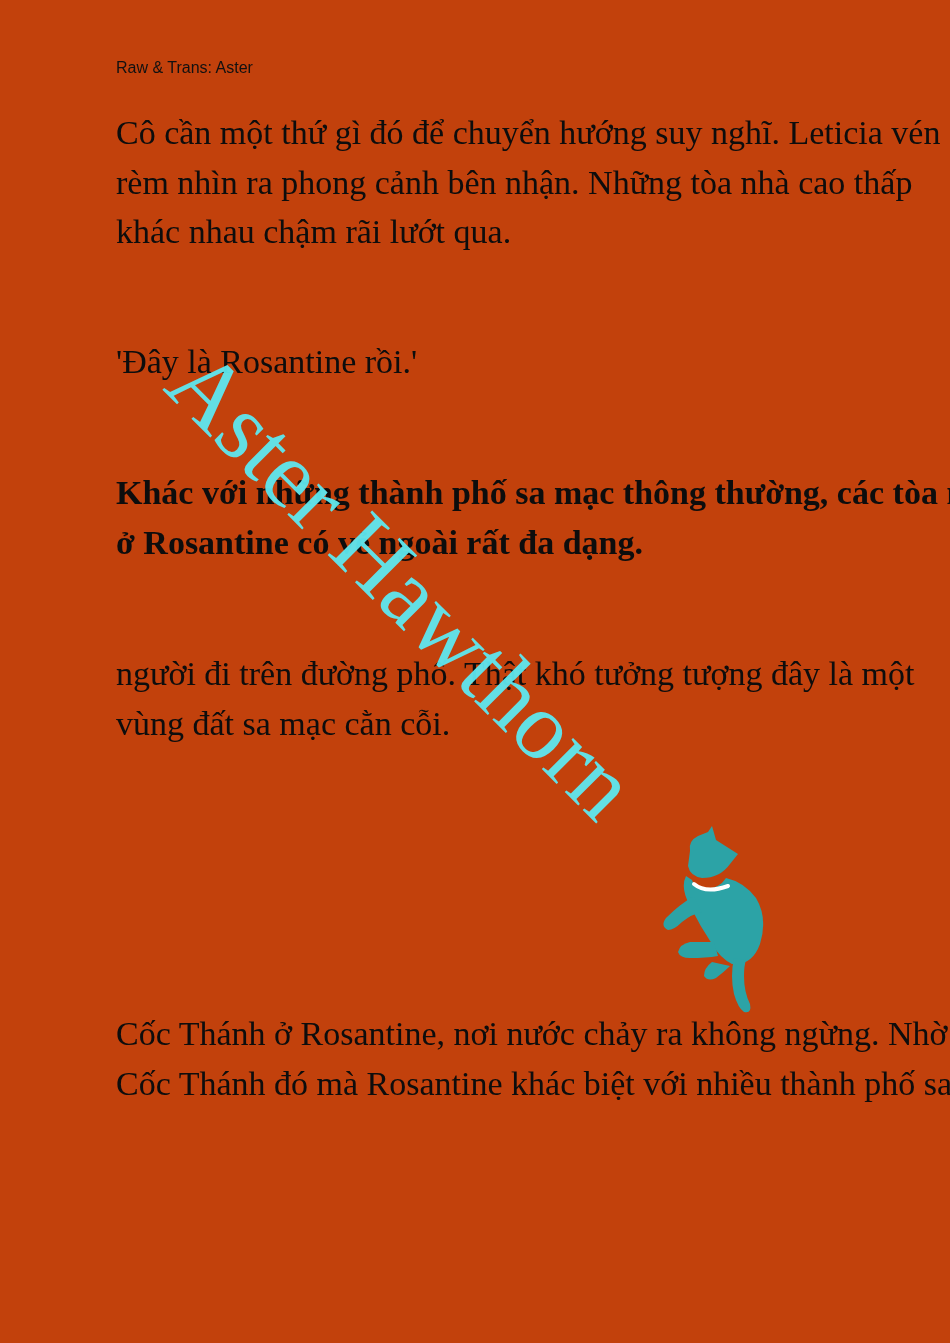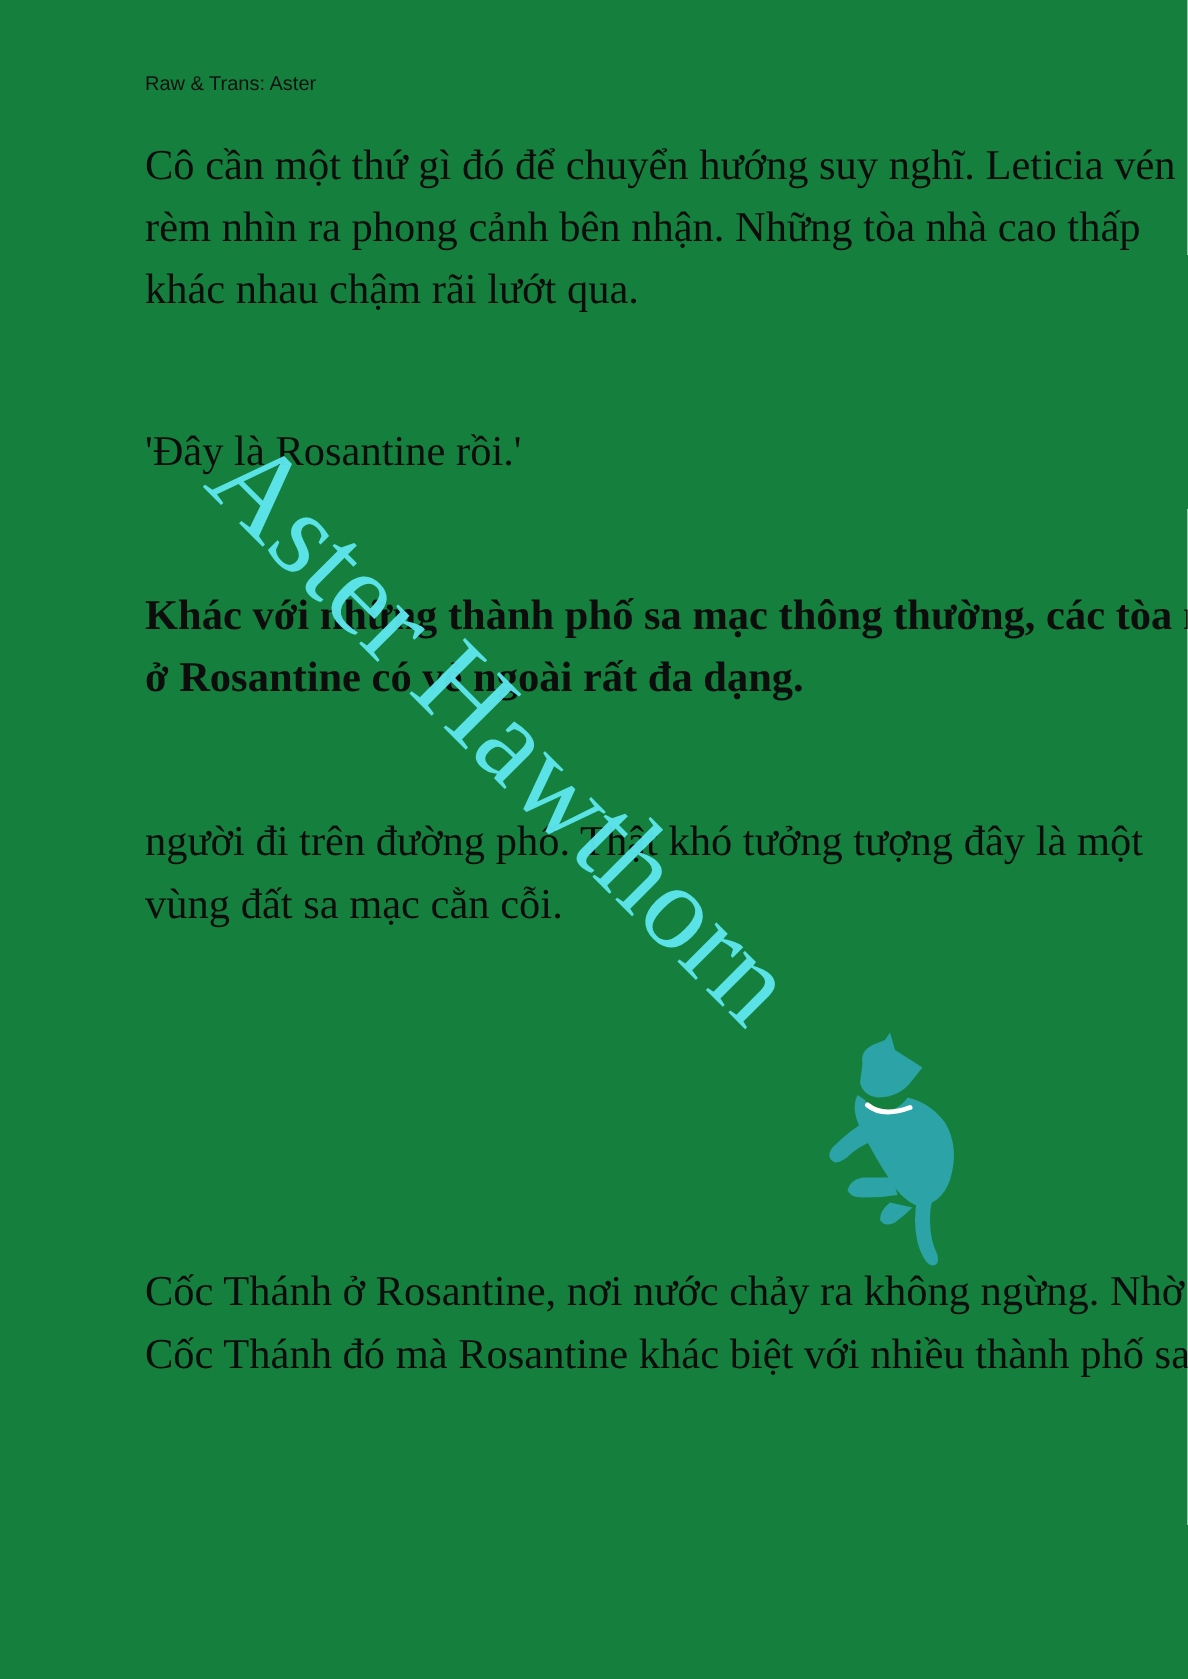--- a/index.html
+++ b/index.html
@@ -11,21 +11,21 @@
       width: 950px;
       height: 1343px;
       position: relative;
       overflow: hidden;
     }
     .page {
       position: absolute;
       left: 0; top: 0;
       width: 950px;
       height: 1343px;
-      background: #15803d;
+      background: #c2410c;
     }
     .header {
       position: absolute;
       left: 116px;
       top: 58px;
       font-family: "Liberation Sans", sans-serif;
       font-size: 16px;
       color: #111111;
       line-height: 20px;
       white-space: nowrap;

